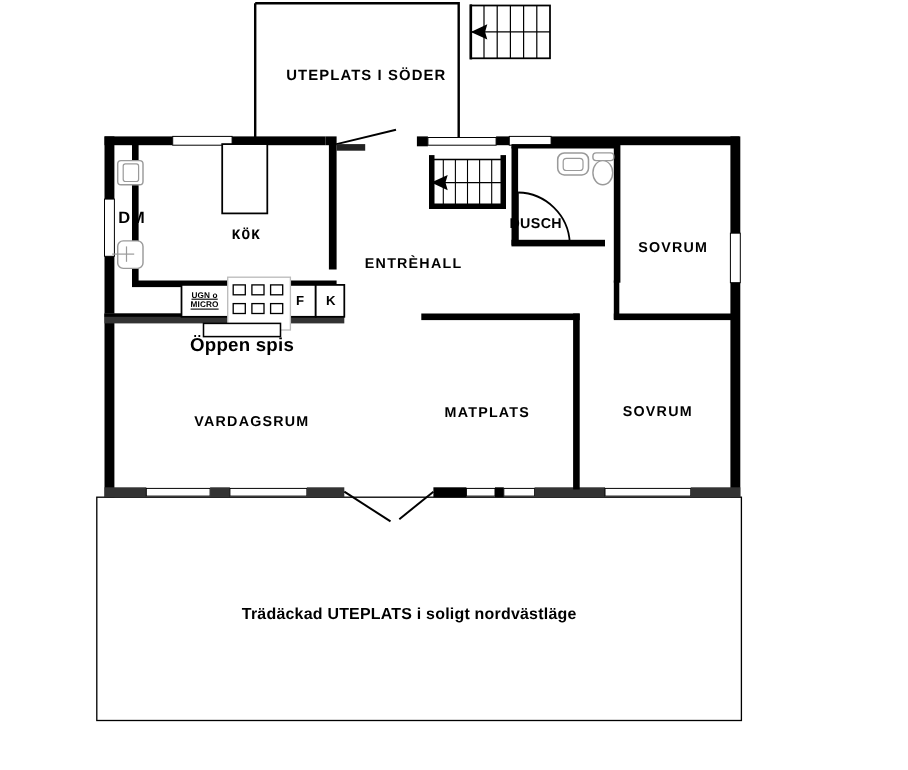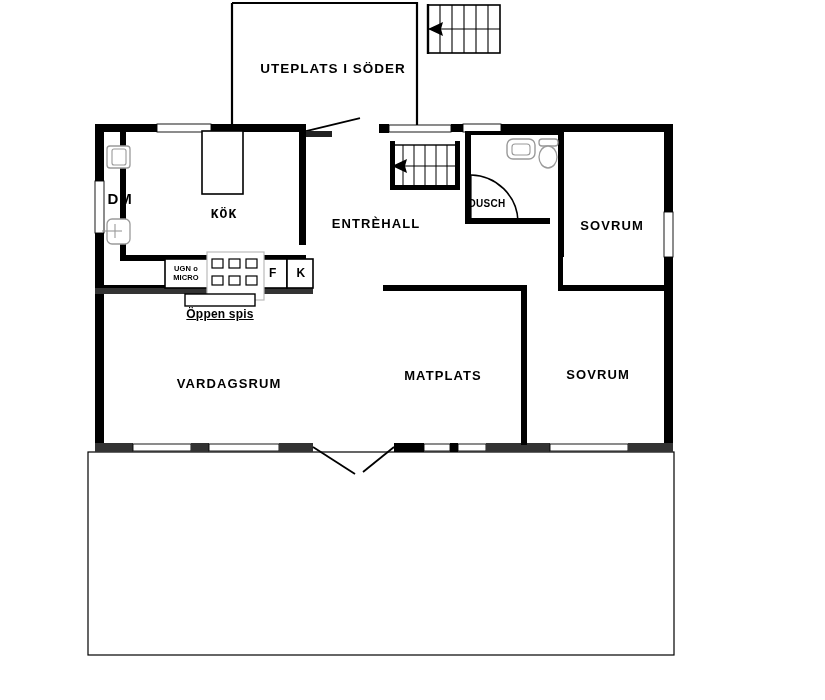--- a/index.html
+++ b/index.html
@@ -42,42 +42,41 @@
   }
   .lbl-area {
     font-size: 13.5px;
     letter-spacing: 1px;
   }
   .lbl-deck {
     font-size: 14.5px;
     letter-spacing: 0.2px;
   }
   .lbl-small {
-    font-size: 10px;
+    font-size: 13px;
     letter-spacing: 0.3px;
   }
   .lbl-tiny {
     font-size: 7.5px;
     line-height: 8.5px;
     letter-spacing: 0.1px;
     white-space: normal;
     width: 34px;
   }
   .lbl-appl {
     font-size: 12px;
     letter-spacing: 0.5px;
   }
   .lbl-dm {
     font-size: 15px;
     letter-spacing: 0.8px;
   }
   .lbl-fire {
-    font-size: 12px;
+    font-size: 17px;
     letter-spacing: 0.2px;
-    text-decoration: underline;
   }
 </style>
 </head>
 <body>
 
 <div id="plan-root">
 
   <svg id="plan-svg" viewBox="0 0 825 700">
 
     <g>
@@ -263,34 +262,35 @@
     </g>
 
   </svg>
 
   <div class="lbl lbl-area" style="left:333px; top:68px;">UTEPLATS I SÖDER</div>
 
   <div class="lbl lbl-room" style="left:224px; top:214px;font-family:Liberation Mono, monospace;">KÖK</div>
 
   <div class="lbl lbl-dm" style="left:120px; top:198px;">DM</div>
 
-  <div class="lbl lbl-room" style="left:376px; top:223px;">ENTRÈHALL</div>
+  <div class="lbl lbl-room" style="left:376px; top:239px;">ENTRÈHALL</div>
 
   <div class="lbl lbl-small" style="left:487px; top:203px;">DUSCH</div>
 
   <div class="lbl lbl-room" style="left:612px; top:225px;">SOVRUM</div>
 
   <div class="lbl lbl-room" style="left:229px; top:383px;">VARDAGSRUM</div>
 
   <div class="lbl lbl-room" style="left:443px; top:375px;">MATPLATS</div>
 
   <div class="lbl lbl-room" style="left:598px; top:374px;">SOVRUM</div>
 
-  <div class="lbl lbl-tiny" style="left:186px; top:273px;">UGN o MICRO</div>
+  <div class="lbl lbl-tiny" style="left:186px; top:273px;text-decoration:underline;">UGN o MICRO</div>
 
   <div class="lbl lbl-appl" style="left:273px; top:273px;">F</div>
 
   <div class="lbl lbl-appl" style="left:301px; top:273px;">K</div>
 
   <div class="lbl lbl-fire" style="left:220px; top:314px;">Öppen spis</div>
 
+  <div class="lbl lbl-deck" style="left:372px; top:559px;">Trädäckad UTEPLATS i soligt nordvästläge</div>
 
 </div>
 
 </body></html>

